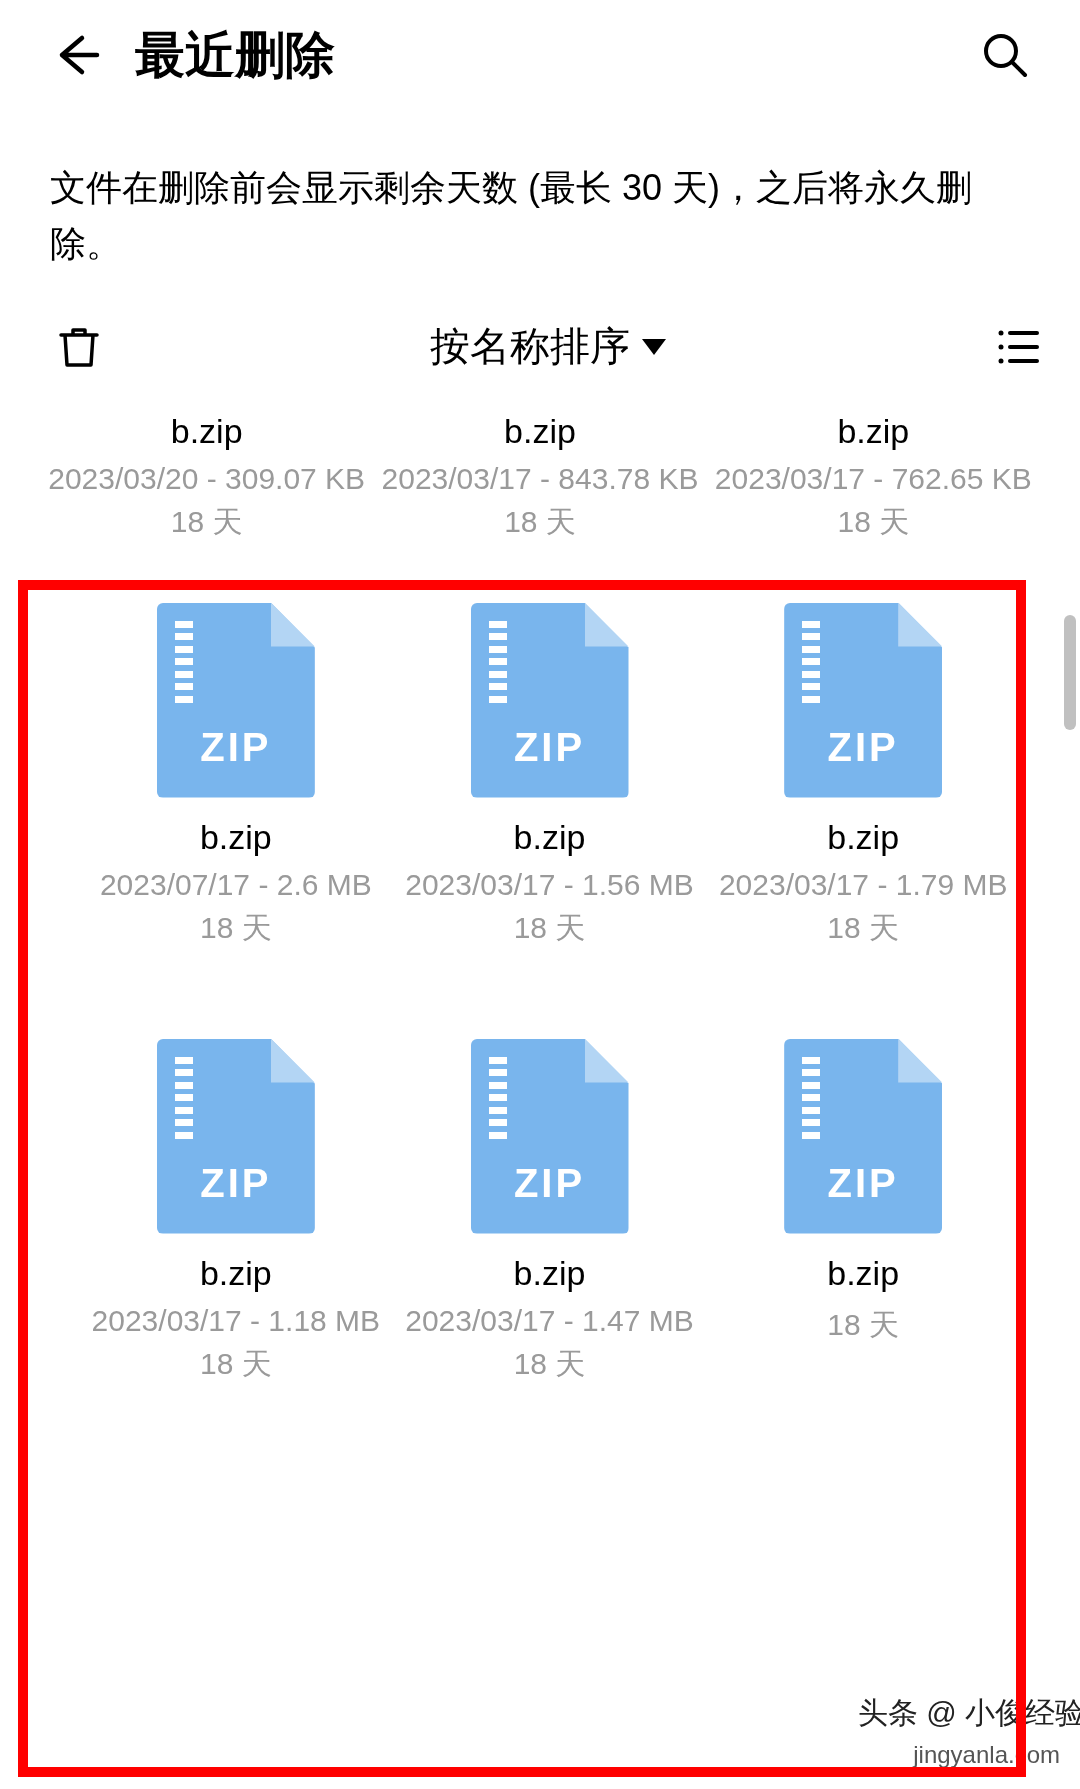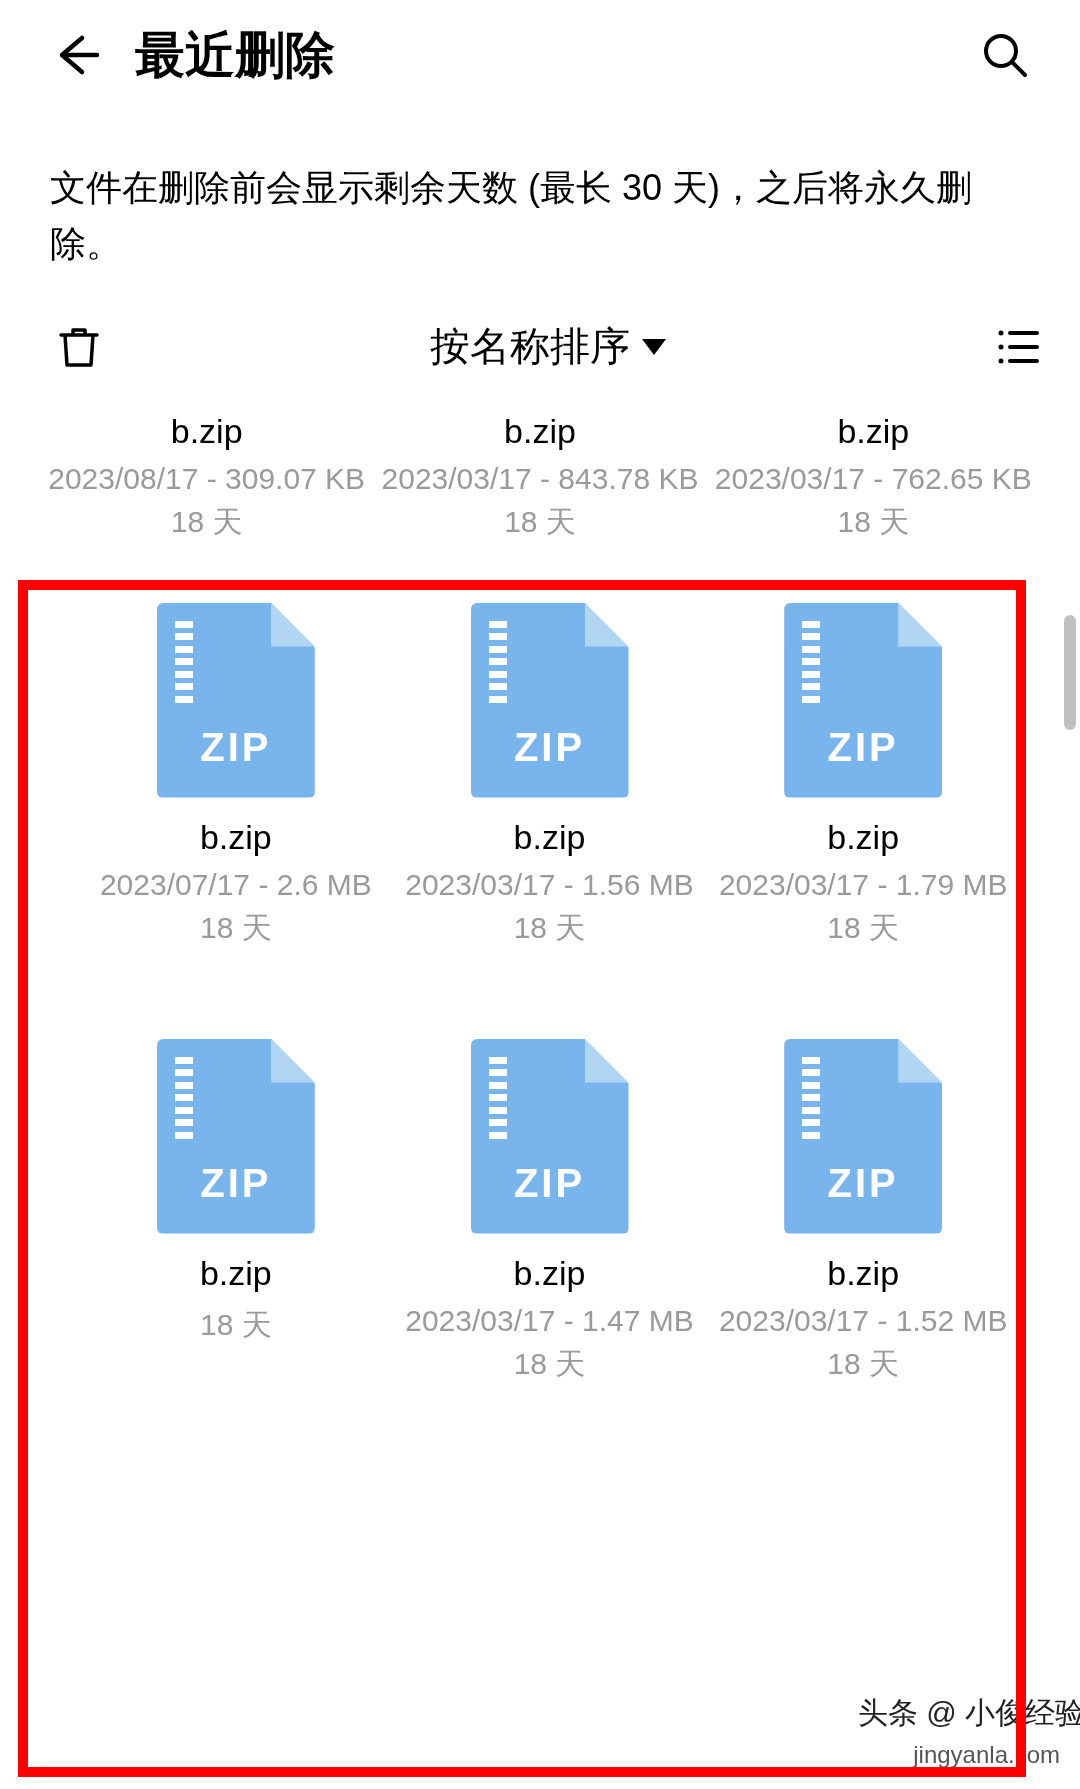--- a/index.html
+++ b/index.html
@@ -273,21 +273,21 @@
       <line x1="17" y1="24" x2="44" y2="24" stroke="#000" stroke-width="4" stroke-linecap="round"></line>
       <circle cx="8" cy="38" r="2.5" fill="#000"></circle>
       <line x1="17" y1="38" x2="44" y2="38" stroke="#000" stroke-width="4" stroke-linecap="round"></line>
     </svg>
   </div>
 </div>
 
 <div class="info-row">
   <div class="info-item">
     <div class="info-name">b.zip</div>
-    <div class="info-meta">2023/08/17 - 309.07 KB</div>
+    <div class="info-meta">2023/03/20 - 309.07 KB</div>
     <div class="info-days">18 天</div>
   </div>
   <div class="info-item">
     <div class="info-name">b.zip</div>
     <div class="info-meta">2023/03/17 - 843.78 KB</div>
     <div class="info-days">18 天</div>
   </div>
   <div class="info-item">
     <div class="info-name">b.zip</div>
     <div class="info-meta">2023/03/17 - 762.65 KB</div>
@@ -368,20 +368,21 @@
             <div class="zipper-tooth"></div>
             <div class="zipper-tooth"></div>
             <div class="zipper-tooth"></div>
             <div class="zipper-tooth"></div>
             <div class="zipper-tooth"></div>
             <div class="zipper-tooth"></div>
           </div>
         <div class="zip-label">ZIP</div>
       </div>
       <div class="grid-name">b.zip</div>
+      <div class="grid-meta">2023/03/17 - 1.18 MB</div>
       <div class="grid-days">18 天</div>
     </div>
     <div class="grid-item">
       <div class="zip-icon">
         <div class="zip-body"></div>
         <div class="zip-fold"></div>
         <div class="zip-zipper">
             <div class="zipper-tooth"></div>
             <div class="zipper-tooth"></div>
             <div class="zipper-tooth"></div>
@@ -405,21 +406,20 @@
             <div class="zipper-tooth"></div>
             <div class="zipper-tooth"></div>
             <div class="zipper-tooth"></div>
             <div class="zipper-tooth"></div>
             <div class="zipper-tooth"></div>
             <div class="zipper-tooth"></div>
           </div>
         <div class="zip-label">ZIP</div>
       </div>
       <div class="grid-name">b.zip</div>
-      <div class="grid-meta">2023/03/17 - 1.52 MB</div>
       <div class="grid-days">18 天</div>
     </div>
   </div>
 </div>
 
 <div class="scrollbar"></div>
 
 <div class="watermark-top">头条 @ 小俊经验啦</div>
 <div class="watermark">jingyanla.com</div>
 

